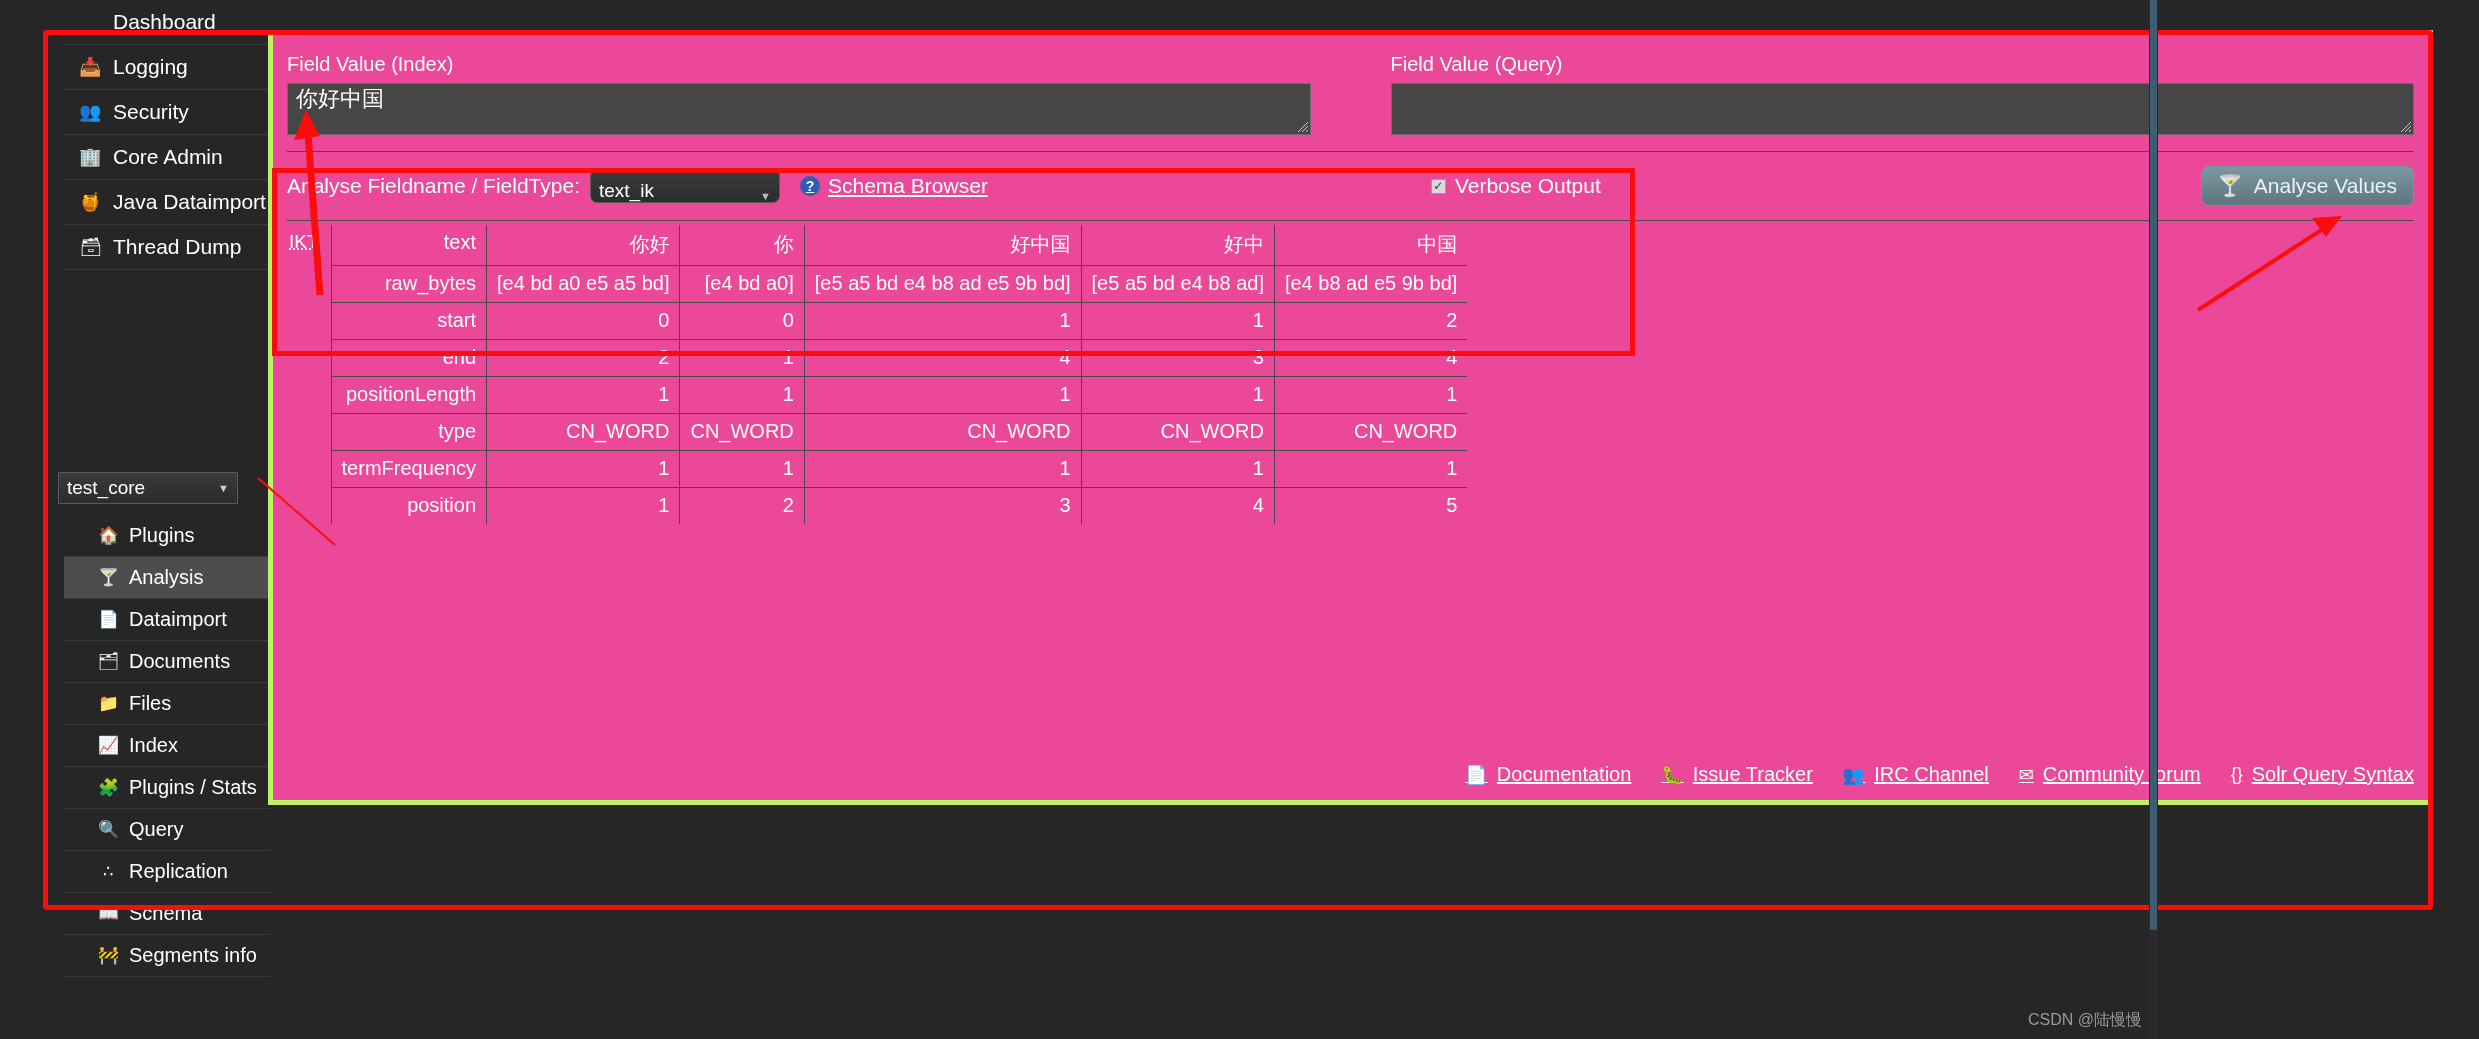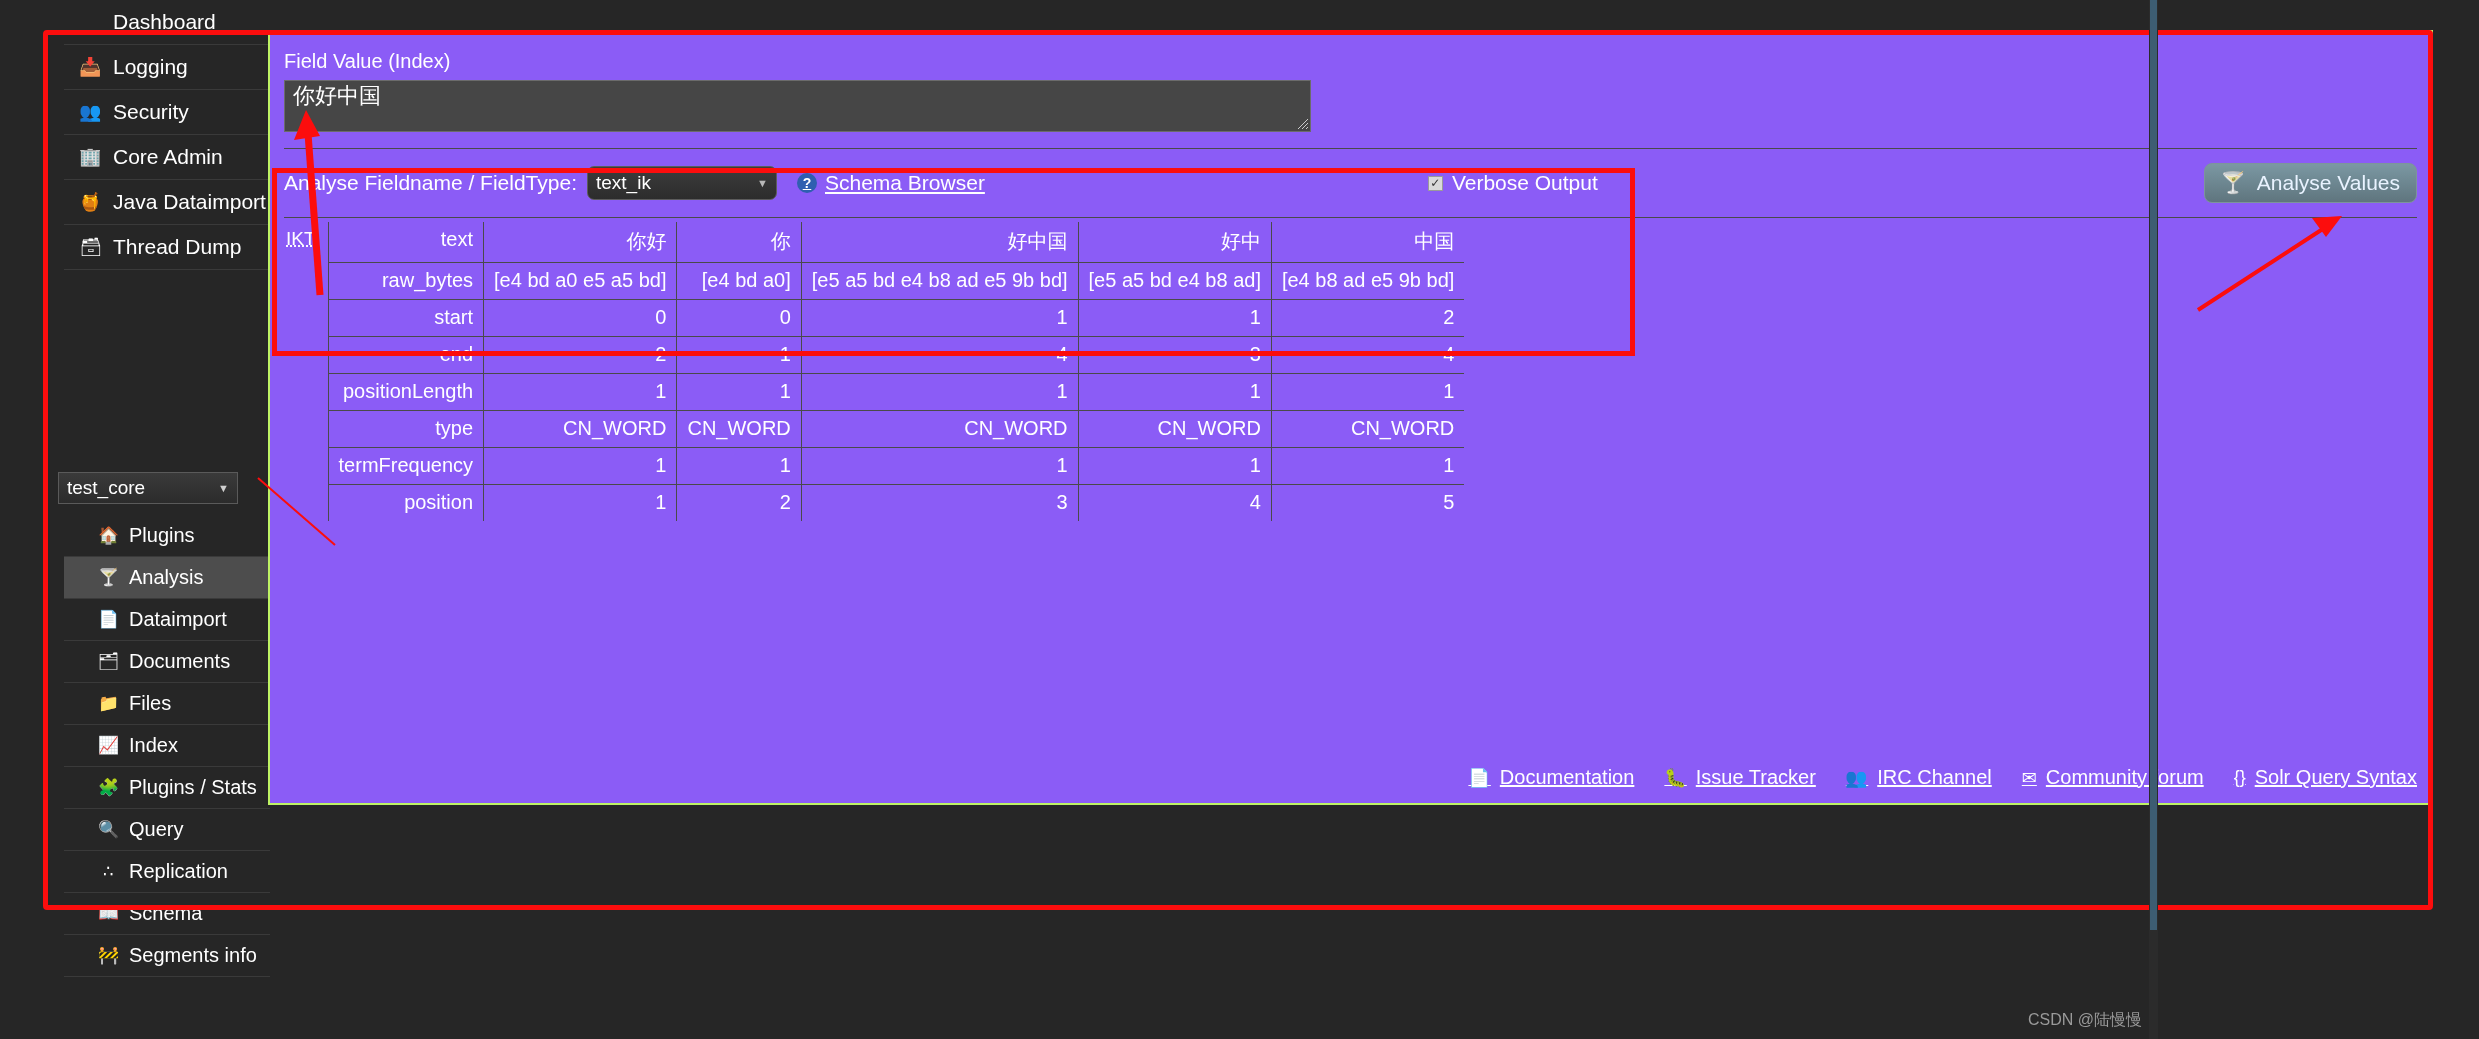--- a/index.html
+++ b/index.html
@@ -68,22 +68,22 @@
   .sub-item .ico {
     width: 25px; height: 22px; margin-right: 8px;
     display: inline-flex; align-items: center; justify-content: center;
     font-size: 17px; line-height: 1; flex: 0 0 auto;
   }
 
   
   #content {
     position: absolute; left: 268px; top: 30px;
     width: 2165px; height: 775px;
-    border: 2px solid #bef264;
-    background: #8b5cf6;
+    border: 5px solid #bef264;
+    background: #ec4899;
   }
 
   .fv-row { display: flex; padding: 18px 14px 0 14px; gap: 0; }
   .fv-block { }
   .fv-label { color: #ffffff; font-size: 20px; margin-bottom: 7px; }
   .fv-ta {
     background: #464646;
     border: 1px solid #6b6b6b;
     width: 100%; height: 52px;
     color: #ffffff; font-size: 22px;
@@ -105,21 +105,21 @@
     padding: 14px 14px 14px 14px;
     position: relative;
   }
   #analyse-label { color: #ffffff; font-size: 21px; white-space: nowrap; }
   #fieldtype-select {
     margin-left: 10px;
     width: 190px; height: 34px;
     background: linear-gradient(#3c3c3c, #2c2c2c);
     border: 1px solid #5c5c5c; border-radius: 7px;
     color: #ffffff; font-size: 19px;
-    display: flex; align-items: center; padding: 0 8px;
+    display: flex; align-items: flex-end; padding: 0 8px;
   }
   #fieldtype-select .caret { margin-left: auto; color: #b8b8b8; font-size: 11px; }
   #schema-browser-link {
     margin-left: 20px; display: flex; align-items: center; gap: 8px;
     color: #ffffff; font-size: 21px; white-space: nowrap;
   }
   .q-icon {
     width: 20px; height: 20px; border-radius: 50%;
     background: #2f5fb0; color: #ffffff;
     font-size: 14px; font-weight: bold;
@@ -282,20 +282,29 @@
       </div>
     </div>
 
   <div id="content">
 
     <div class="fv-row">
       <div class="fv-block" style="width:50%; padding-right:40px;">
         <div class="fv-label">Field Value (Index)</div>
         <div class="fv-wrap">
           <textarea class="fv-ta" id="ta-index" placeholder="" style="">你好中国</textarea>
+          <svg class="resize-grip" viewBox="0 0 12 12">
+            <path d="M11 1 L1 11 M11 5 L5 11 M11 9 L9 11" stroke="#cccccc" stroke-width="1" fill="none"></path>
+          </svg>
+        </div>
+      </div>
+      <div class="fv-block" style="width:50%; padding-left:40px;">
+        <div class="fv-label">Field Value (Query)</div>
+        <div class="fv-wrap">
+          <textarea class="fv-ta" id="ta-query" placeholder="" style=""></textarea>
           <svg class="resize-grip" viewBox="0 0 12 12">
             <path d="M11 1 L1 11 M11 5 L5 11 M11 9 L9 11" stroke="#cccccc" stroke-width="1" fill="none"></path>
           </svg>
         </div>
       </div>
     </div>
 
     <hr class="sep">
 
     <div id="analyse-row">

